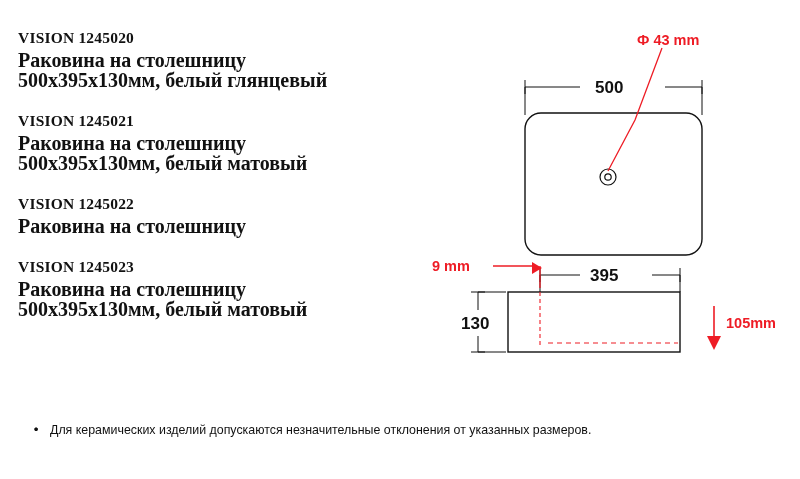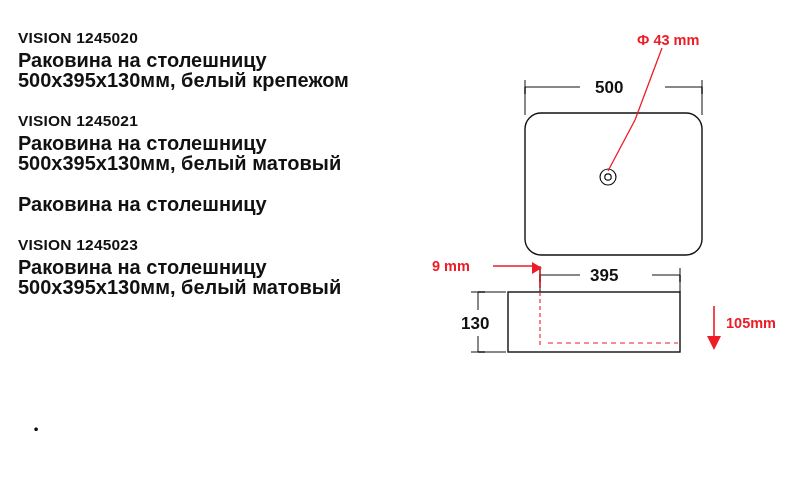--- a/index.html
+++ b/index.html
@@ -18,20 +18,21 @@
 
   
   #product-list {
     position: absolute;
     left: 18px;
     top: 28px;
     width: 400px;
   }
   .product-block {
     margin-bottom: 21px;
+    font-family: Liberation Serif, serif;
   }
   .product-title {
     font-size: 15.5px;
     font-weight: bold;
     letter-spacing: 0.2px;
     line-height: 20px;
     margin-bottom: 2px;
   }
   .product-line {
     font-size: 20px;
@@ -93,47 +94,49 @@
   }
 </style>
 </head>
 <body>
 
 <div id="product-list">
 
   <div class="product-block">
     <div class="product-title">VISION 1245020</div>
     <div class="product-line">Раковина на столешницу</div>
-    <div class="product-line">500x395x130мм, белый крепежом</div>
+    <div class="product-line">500x395x130мм, белый глянцевый</div>
   </div>
 
   <div class="product-block">
     <div class="product-title">VISION 1245021</div>
     <div class="product-line">Раковина на столешницу</div>
     <div class="product-line">500x395x130мм, белый матовый</div>
   </div>
 
   <div class="product-block">
+    <div class="product-title">VISION 1245022</div>
     <div class="product-line">Раковина на столешницу</div>
   </div>
 
   <div class="product-block">
     <div class="product-title">VISION 1245023</div>
     <div class="product-line">Раковина на столешницу</div>
     <div class="product-line">500x395x130мм, белый матовый</div>
   </div>
 
 </div>
 
 <div id="footnotes">
   <div class="footnote">
     <span class="bullet">•</span>
   </div>
   <div class="footnote">
     <span class="bullet">•</span>
+    <span>Для керамических изделий допускаются незначительные отклонения от указанных размеров.</span>
   </div>
 </div>
 
 <div id="drawing">
   <svg width="370" height="479" viewBox="0 0 370 479" xmlns="http://www.w3.org/2000/svg">
 
     <g stroke="#111111" stroke-width="1" fill="none">
       <line x1="95" y1="87" x2="150" y2="87"></line>
       <line x1="235" y1="87" x2="272" y2="87"></line>
 

